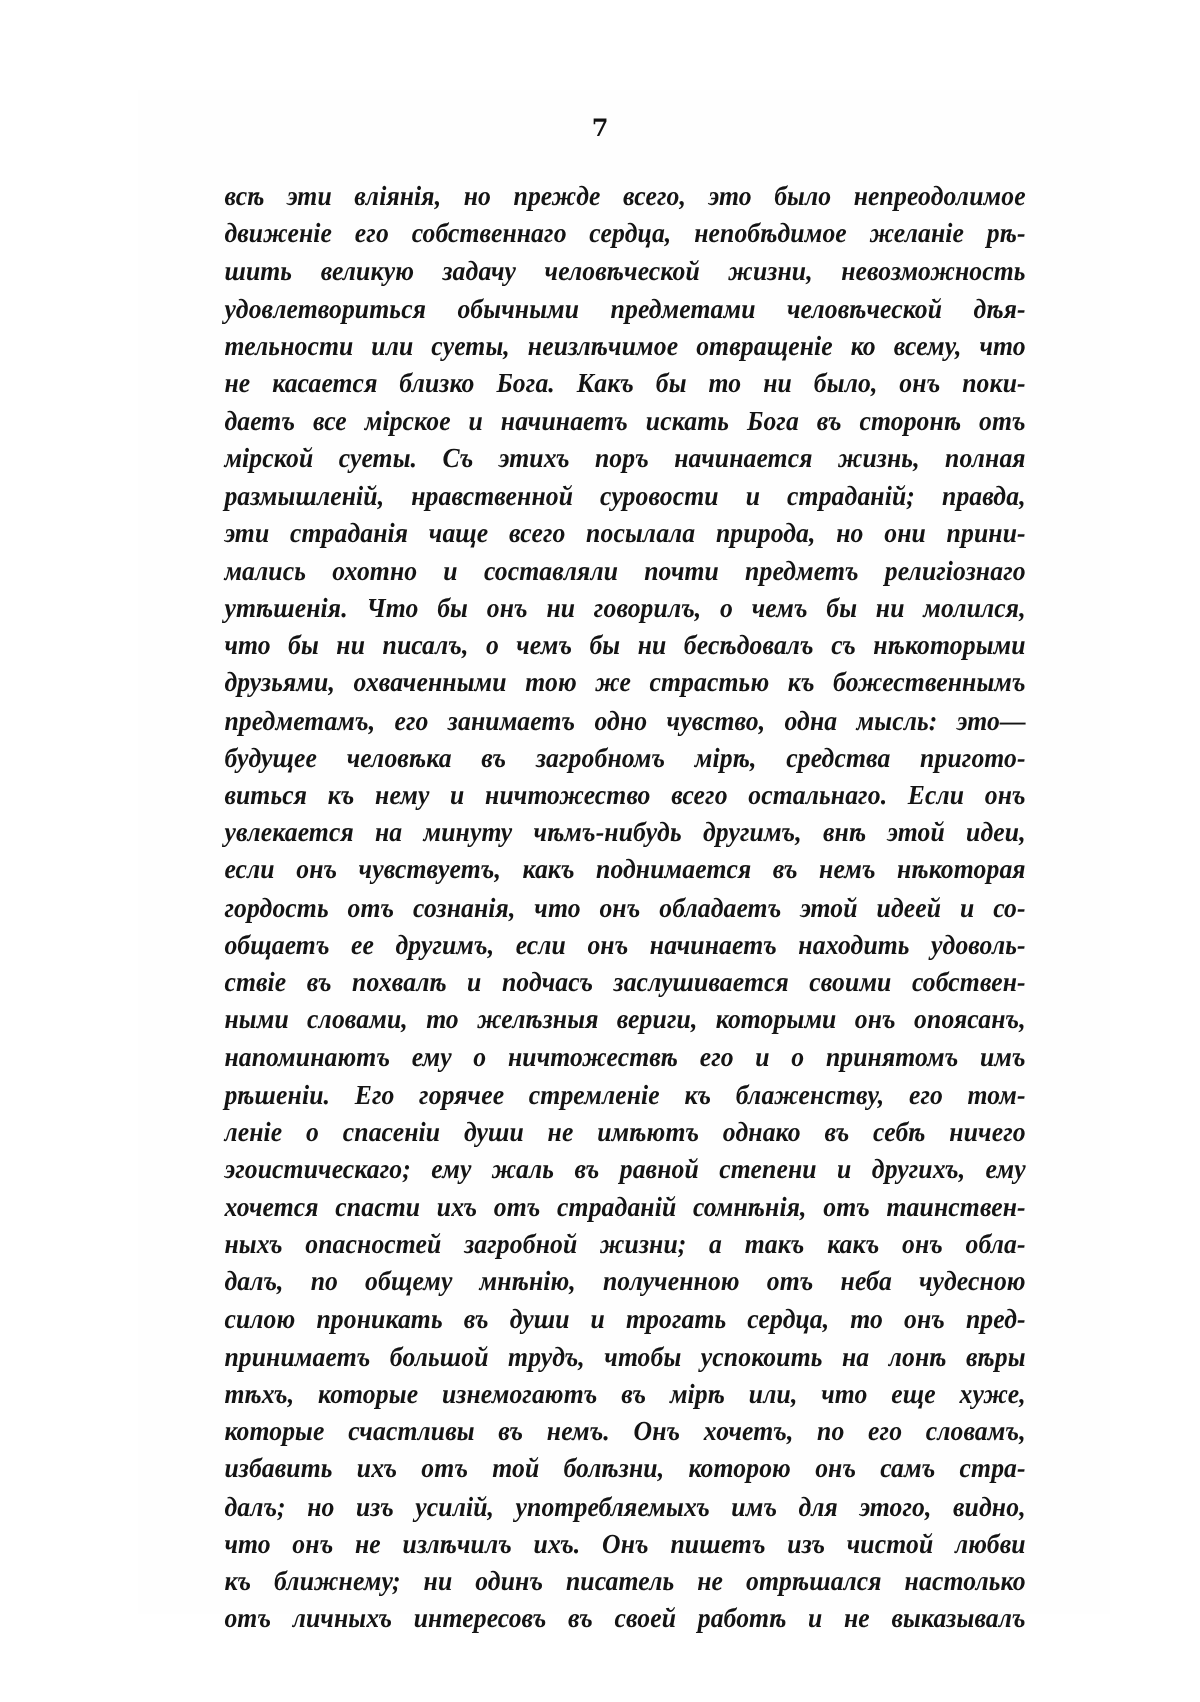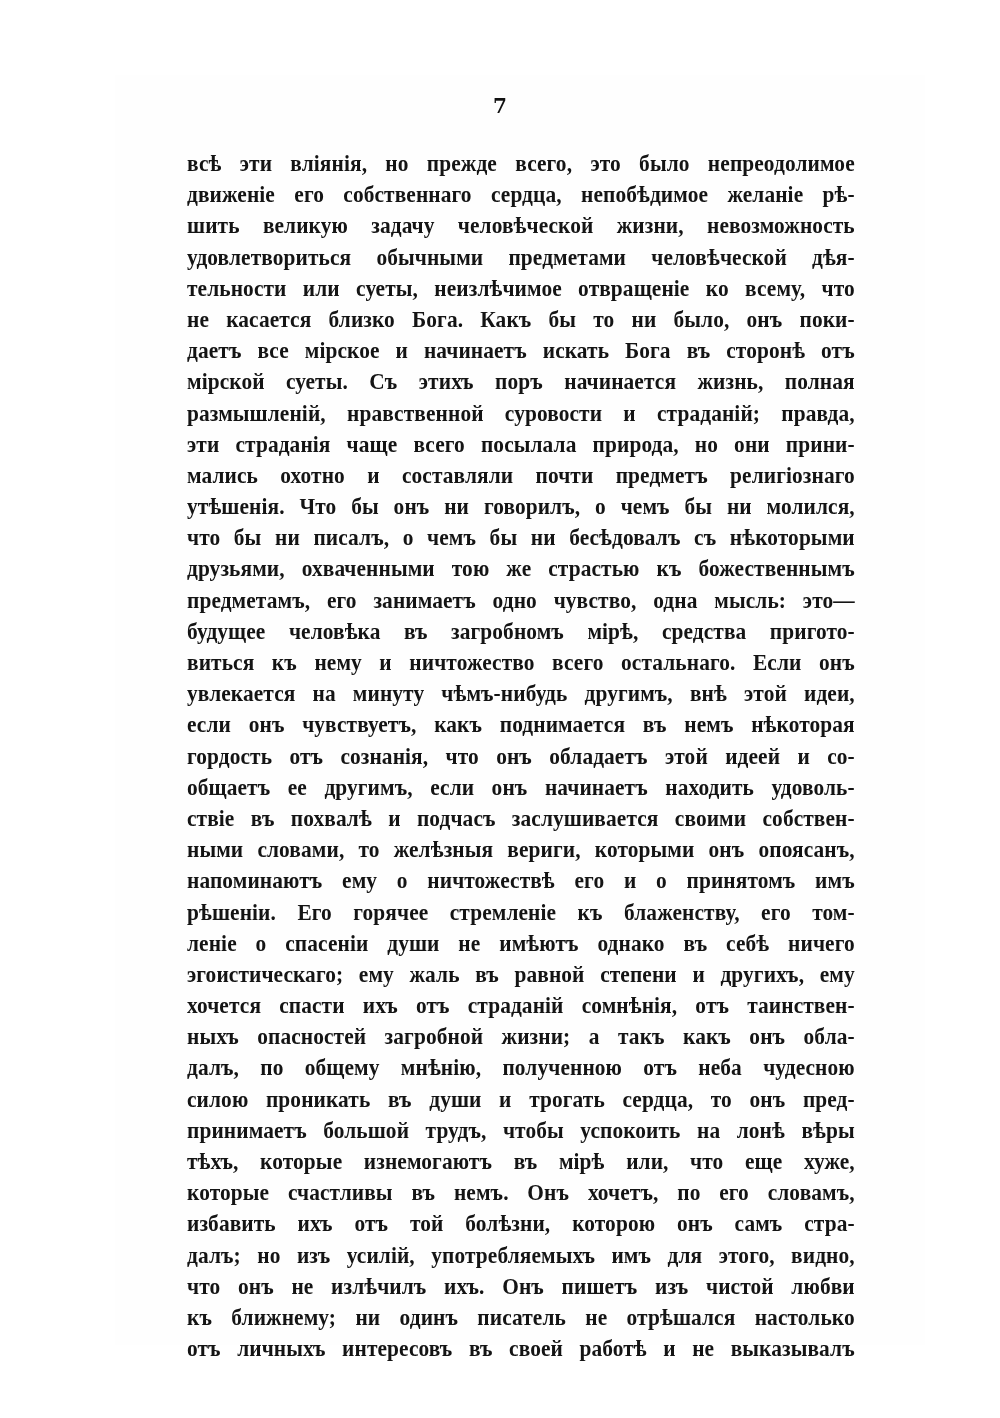--- a/index.html
+++ b/index.html
@@ -30,20 +30,21 @@
     font-family: "DejaVu Serif", serif;
     font-size: 20px;
     font-weight: bold;
     color: #111;
   }
   .text-block {
     position: absolute;
     left: 187px;
     top: 148px;
     width: 668px;
+    font-style: italic;
   }
   .line {
     display: block;
     height: 31.2px;
     line-height: 31.2px;
     font-family: "Liberation Serif", serif;
     font-size: 23px;
     font-weight: bold;
     color: #141414;
     white-space: nowrap;

